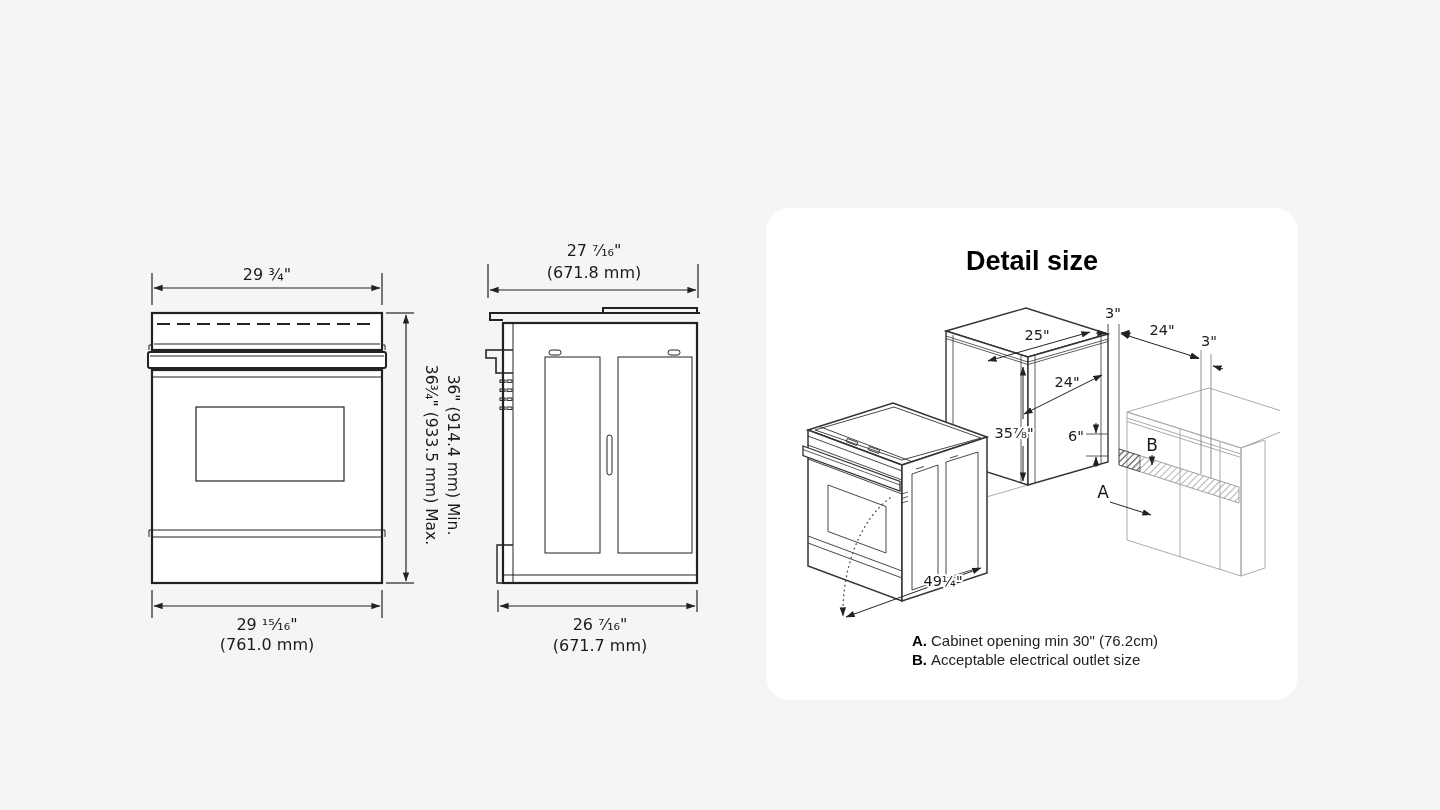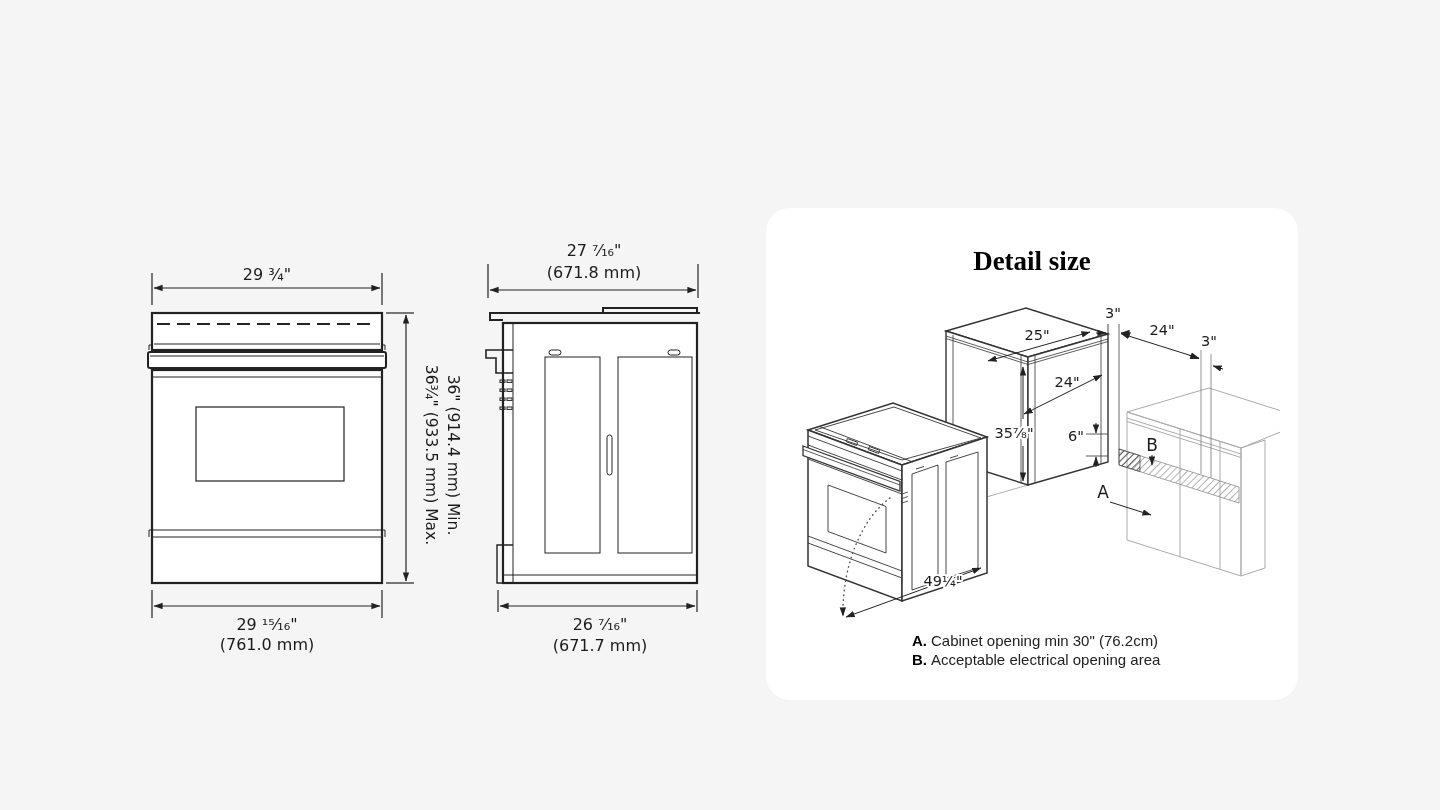--- a/index.html
+++ b/index.html
@@ -17,21 +17,21 @@
   .dimS{font-size:14.5px;}
   .halo{paint-order:stroke;stroke:#ffffff;stroke-width:4px;stroke-linejoin:round;}
   .vtext{font-size:15.5px;}
   .card{
     position:absolute;left:766px;top:208px;width:532px;height:492px;
     background:#ffffff;border-radius:24px;
   }
   .card-title{
     position:absolute;left:0;top:38px;width:100%;text-align:center;
     font-size:27px;font-weight:700;color:#000;letter-spacing:0px;
-    font-family:Liberation Serif, serif;
+    font-family:Liberation Sans, sans-serif;
   }
   .notes{
     position:absolute;left:146px;top:424px;
     font-size:15px;color:#222;line-height:18.5px;
   }
   .notes b{color:#000;font-weight:700;margin-right:4px;}
 </style>
 </head>
 <body>
 
@@ -224,15 +224,15 @@
     <text class="dimS halo" x="153" y="298" text-anchor="middle">49¼"</text>
 
     <text x="313" y="210" text-anchor="middle" font-size="17" class="halo">A</text>
     <line x1="320" y1="214" x2="361" y2="227" stroke="#222" stroke-width="1" marker-end="url(#ae)"></line>
     <text x="362" y="163" text-anchor="middle" font-size="17" class="halo">B</text>
     <line x1="362" y1="167" x2="362" y2="177" stroke="#222" stroke-width="1" marker-end="url(#ae)"></line>
   </svg>
 
   <div class="notes">
     <div><b>A.</b><span>Cabinet opening min 30" (76.2cm)</span></div>
-    <div><b>B.</b><span>Acceptable electrical opening area</span></div>
+    <div><b>B.</b><span>Acceptable electrical outlet size</span></div>
   </div>
 </div>
 
 </body></html>

